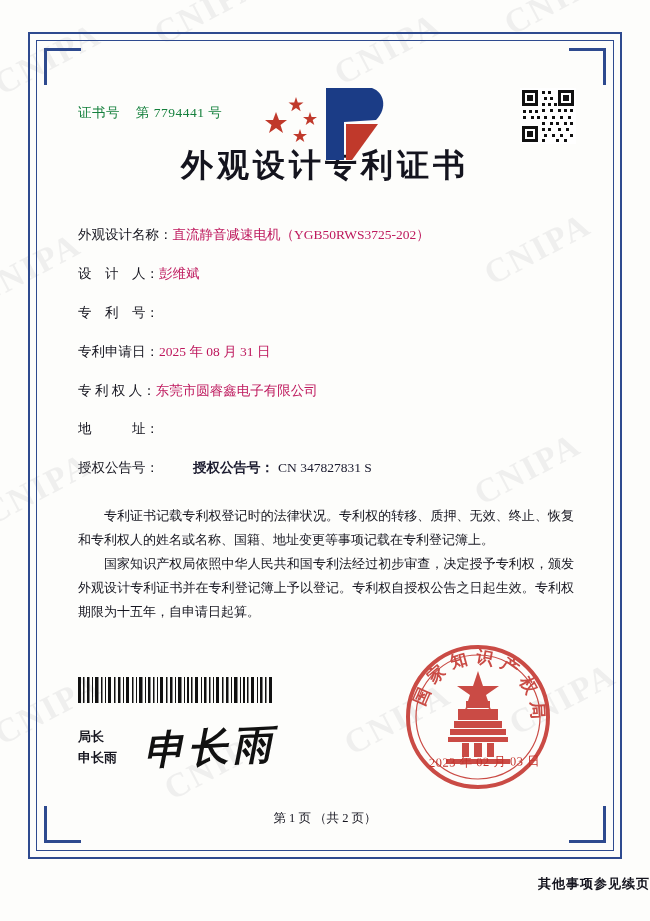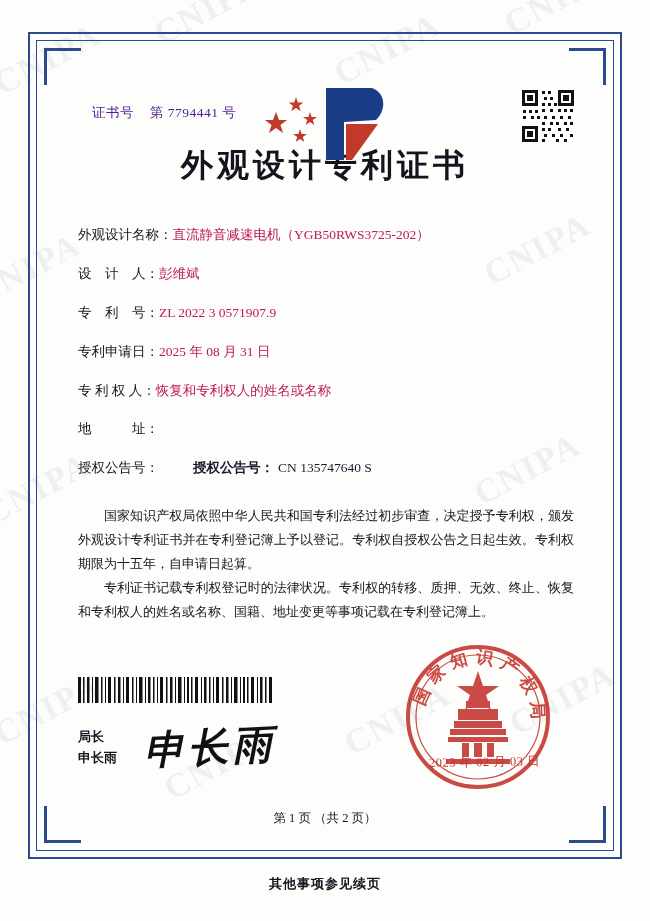--- a/index.html
+++ b/index.html
@@ -73,22 +73,22 @@
     left: 56px;
     top: 64px;
     right: 56px;
     bottom: 86px;
   }
 
   .cert-no {
     font-size: 13.5px;
     letter-spacing: 0.5px;
     margin-top: 40px;
-    margin-left: 36px;
-    color: #4c1d95;
+    margin-left: 22px;
+    color: #15803d;
   }
 
   
   .emblem {
     position: absolute;
     left: 50%;
     top: 18px;
     transform: translateX(-50%);
     width: 130px;
     height: 84px;
@@ -212,21 +212,21 @@
     font-size: 12.5px;
     color: #15151f;
     margin-top: 28px;
   }
 
   .footer-note {
     position: absolute;
     left: 0;
     right: 0;
     bottom: 28px;
-    text-align: center;
+    text-align: right;
     font-size: 13px;
     font-weight: bold;
     color: #14141e;
     letter-spacing: 1px;
   }
 </style>
 </head>
 <body>
 
 <div class="page">
@@ -338,45 +338,44 @@
       <div class="field-row">
         <span class="f-label">外观设计名称：</span>
         <span class="f-value">直流静音减速电机（YGB50RWS3725-202）</span>
       </div>
       <div class="field-row">
         <span class="f-label">设　计　人：</span>
         <span class="f-value">彭维斌</span>
       </div>
       <div class="field-row">
         <span class="f-label">专　利　号：</span>
-        <span class="f-value">ZL 2022 3 0571907.9</span>
       </div>
       <div class="field-row">
         <span class="f-label">专利申请日：</span>
         <span class="f-value">2025 年 08 月 31 日</span>
       </div>
       <div class="field-row">
         <span class="f-label">专 利 权 人：</span>
-        <span class="f-value">恢复和专利权人的姓名或名称</span>
+        <span class="f-value">东莞市圆睿鑫电子有限公司</span>
       </div>
       <div class="field-row">
         <span class="f-label">地　　　址：</span>
       </div>
       <div class="field-row two-col">
         <span class="f-label">授权公告号：</span>
         <span class="f-col2">
           <span class="f-label2">授权公告号：</span>
-          <span>CN 135747640 S</span>
+          <span>CN 347827831 S</span>
         </span>
       </div>
     </div>
 
     <div class="paragraphs">
+      <p>专利证书记载专利权登记时的法律状况。专利权的转移、质押、无效、终止、恢复和专利权人的姓名或名称、国籍、地址变更等事项记载在专利登记簿上。</p>
       <p>国家知识产权局依照中华人民共和国专利法经过初步审查，决定授予专利权，颁发外观设计专利证书并在专利登记簿上予以登记。专利权自授权公告之日起生效。专利权期限为十五年，自申请日起算。</p>
-      <p>专利证书记载专利权登记时的法律状况。专利权的转移、质押、无效、终止、恢复和专利权人的姓名或名称、国籍、地址变更等事项记载在专利登记簿上。</p>
     </div>
 
     <div class="barcode">
       <svg viewBox="0 0 196 26" width="196" height="26" preserveAspectRatio="none">
         <g fill="#111">
           <rect x="0" y="0" width="3" height="26"></rect>
             <rect x="5" y="0" width="1.5" height="26"></rect>
           <rect x="9" y="0" width="2.5" height="26"></rect>
             <rect x="14" y="0" width="1" height="26"></rect>
           <rect x="17" y="0" width="3.5" height="26"></rect>

